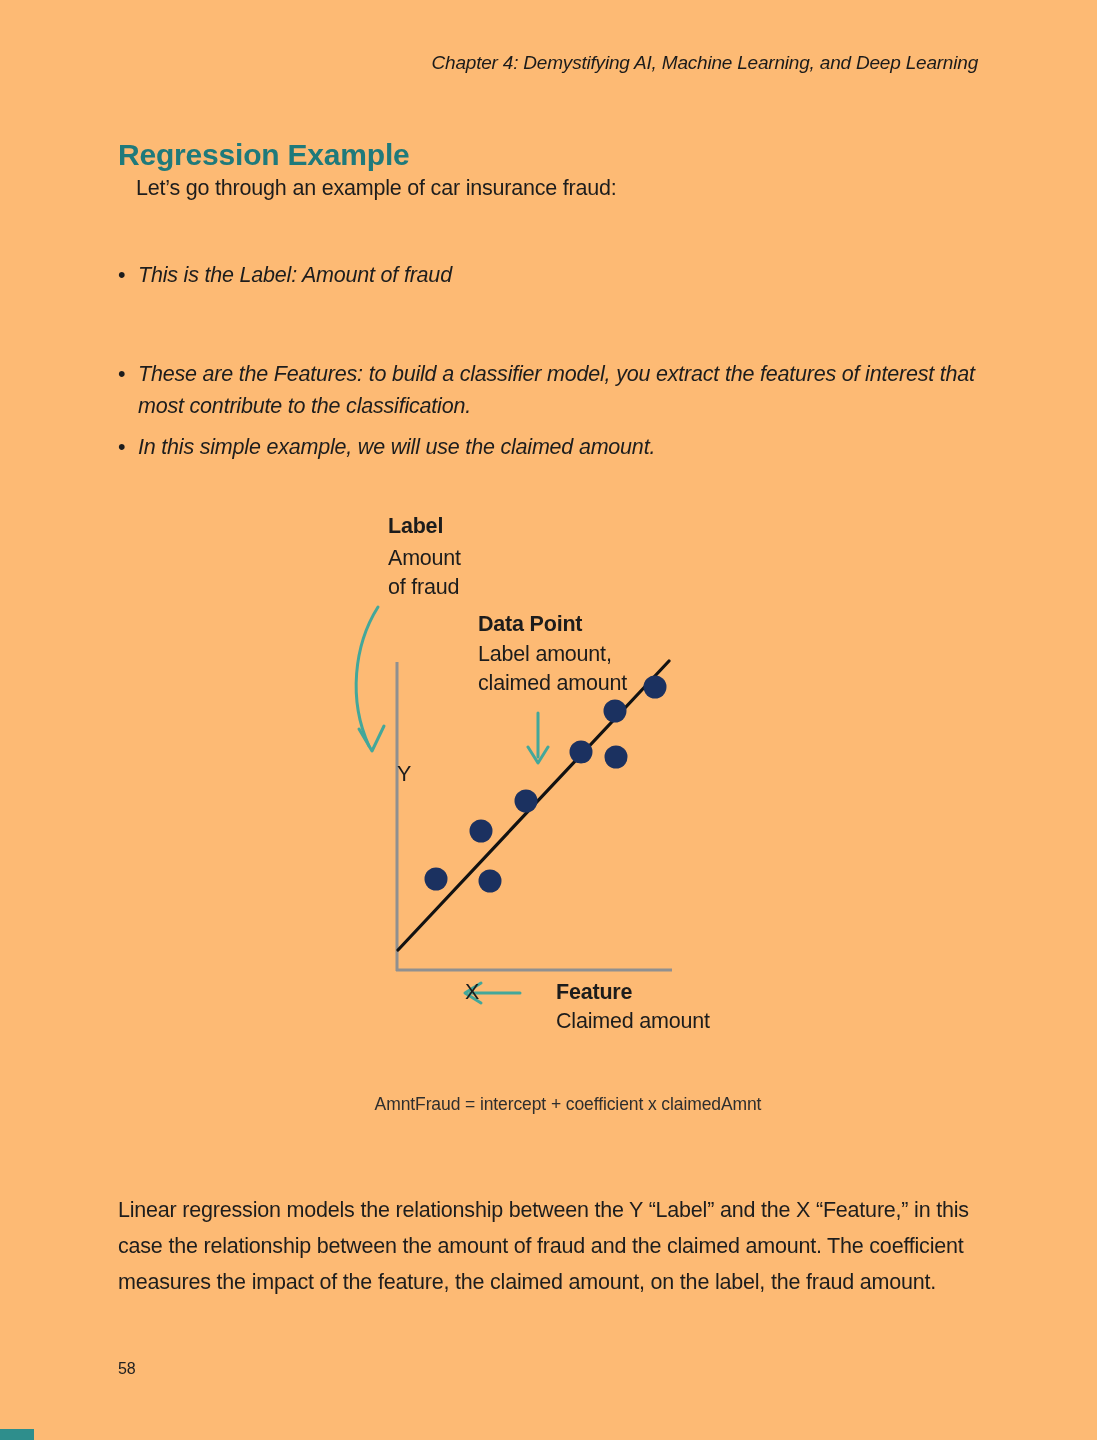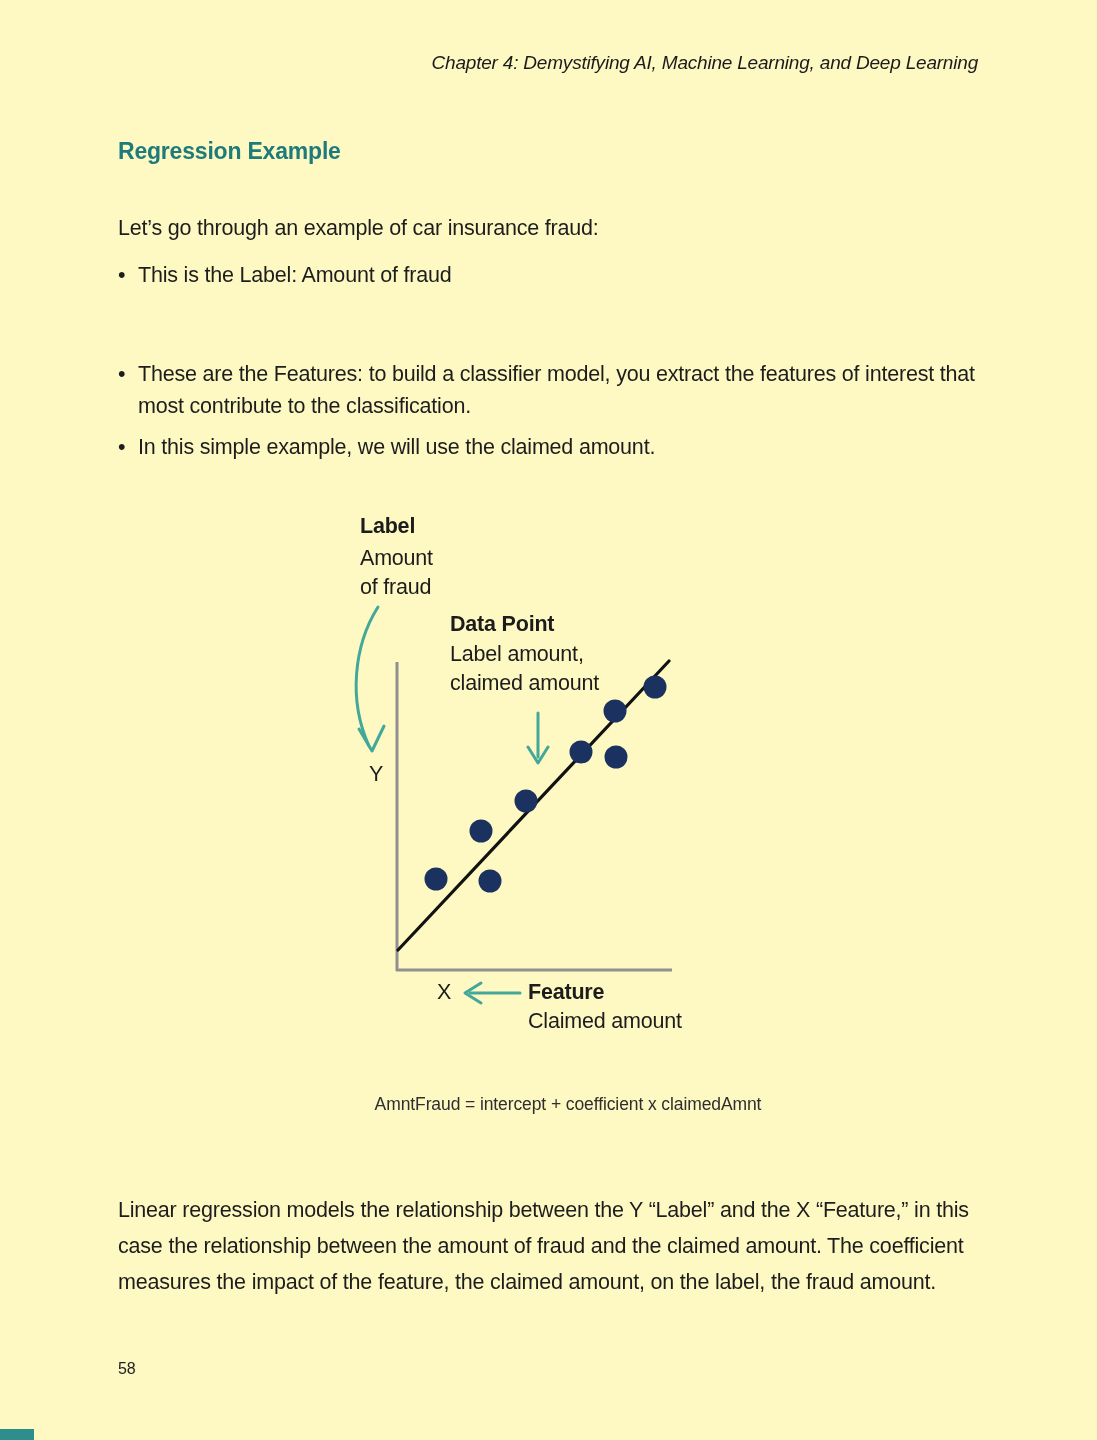--- a/index.html
+++ b/index.html
@@ -9,54 +9,54 @@
     --axis:#909090;
     --ink:#1d1d1d;
   }
   *{margin:0;padding:0;box-sizing:border-box;}
   html,body{background:#ffffff;}
   body{font-family:"Liberation Sans", sans-serif; color:var(--ink);}
   .page{
     position:relative;
     width:1097px;
     height:1440px;
-    background:#fef9c3;
+    background:#fdba74;
     overflow:hidden;
     letter-spacing:-0.2px;
   }
   .abs{position:absolute;}
   .running-head{
     top:52px; right:119px;
     font-style:italic;
     font-size:19px;
     color:#1b1b1b;
   }
   .section-title{
     left:118px; top:138px;
-    font-size:23px;
+    font-size:30px;
     font-weight:bold;
     color:var(--heading-teal);
   }
   .body-text{font-size:21.5px; color:var(--ink);}
-  .intro{left:118px; top:176px;margin-top:40px;}
+  .intro{left:136px; top:176px;}
   .q-head{left:118px; font-weight:bold; font-size:21.5px;}
   .q1{top:218px;}
   .q2{top:316px;}
   .bullet-item{
     left:118px;
     display:flex;
     width:872px;
     line-height:32px;
   }
   .bullet-item .dot{width:20px; flex:0 0 20px; font-size:21.5px;}
-  .bullet-item .btxt{flex:1; font-size:21.5px;}
+  .bullet-item .btxt{flex:1; font-size:21.5px;font-style:italic;}
   .b1{top:259px;}
   .b2{top:358px;}
   .b3{top:431px;}
-  .diagram-label{font-size:21.5px; color:#1c1c1c; white-space:nowrap;}
+  .diagram-label{font-size:21.5px; color:#1c1c1c; white-space:nowrap;margin-left:28px;}
   .bold{font-weight:bold;}
   .formula{
     left:0; top:1094px; width:1097px;
     text-align:center;
     font-size:17.5px;
     color:#2e2e2e;
     letter-spacing:-0.1px;
     padding-left:39px;
   }
   .closing{

